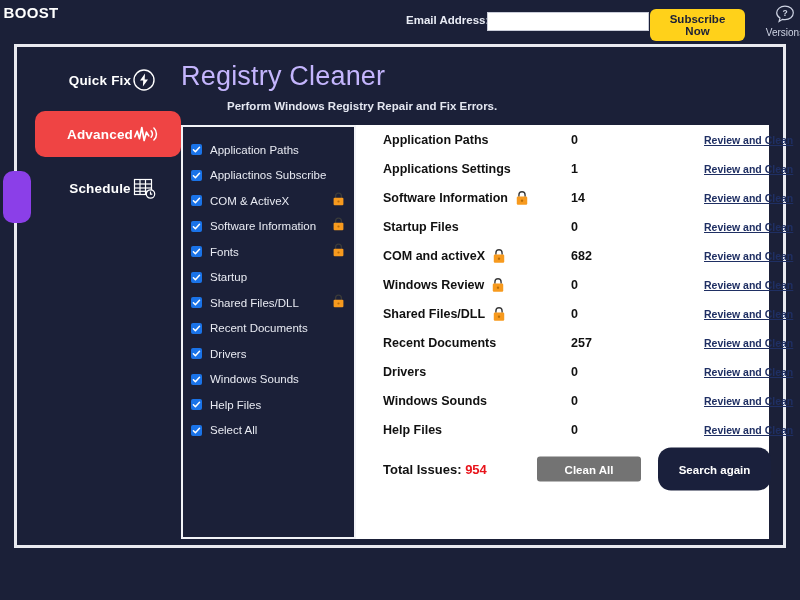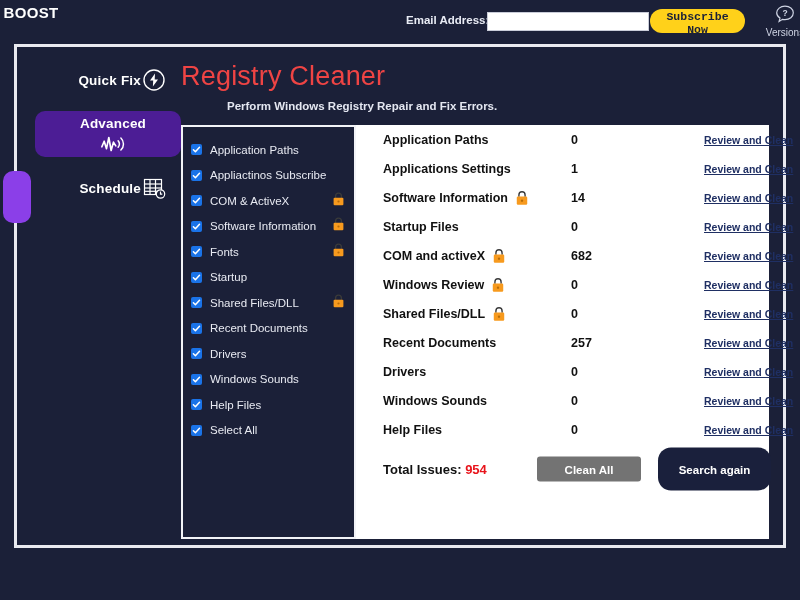--- a/index.html
+++ b/index.html
@@ -14,52 +14,52 @@
   
   .topbar{position:absolute;left:0;top:0;width:800px;height:42px;background:#1b2038;}
   .logo{position:absolute;left:-12px;top:4px;color:#ffffff;font-size:15px;font-weight:bold;letter-spacing:.3px;}
   .email-label{position:absolute;left:406px;top:14px;color:#e9ecf5;font-size:11.5px;font-weight:600;}
   .email-input{
     position:absolute;left:487px;top:12px;width:162px;height:19px;
     background:#ffffff;border:1px solid #c9ccd8;box-sizing:border-box;
     font-family:"Liberation Sans", sans-serif;font-size:11px;color:#222;padding:0 4px;outline:none;
   }
   .subscribe{
-    position:absolute;left:650px;top:9px;width:95px;height:24px;
-    background:#ffd11a;border:none;border-radius:12px;cursor:pointer;
-    color:#1b2038;font-family:Liberation Mono, monospace;font-size:11.5px;font-weight:bold;
+    position:absolute;left:650px;top:9px;width:95px;height:32px;
+    background:#ffd11a;border:none;border-radius:6px;cursor:pointer;
+    color:#1b2038;font-family:Liberation Sans, sans-serif;font-size:11.5px;font-weight:bold;
   }
   .versions{position:absolute;left:762px;top:4px;width:46px;text-align:center;cursor:pointer;}
   .versions .vlabel{color:#cfd4e4;font-size:10px;margin-top:-2px;display:block;}
 
   
   .window{
     position:absolute;left:14px;top:44px;width:772px;height:504px;
     background:#1b2038;border:3px solid #e9eaf0;box-sizing:border-box;
   }
   
   .behind-card{
     position:absolute;left:-14px;top:124px;width:28px;height:52px;
     background:#8b3fe8;border-radius:10px;
   }
 
   
   .sidebar{position:absolute;left:18px;top:10px;width:146px;}
   .nav-item{
     position:relative;height:46px;border-radius:10px;cursor:pointer;
-    display:flex;align-items:center;justify-content:flex-end;
+    display:flex;align-items:center;justify-content:center;
     padding:0 14px 0 24px;box-sizing:border-box;margin-bottom:8px;
   }
-  .nav-item.active{background:#4c1d95;flex-direction:column;}
+  .nav-item.active{background:#ef4444;}
   .nav-label{color:#ffffff;font-size:13.5px;font-weight:bold;letter-spacing:.2px;}
   .nav-icon{width:26px;height:26px;display:flex;align-items:center;justify-content:center;}
   .nav-icon svg{display:block;}
 
   
-  .page-title{position:absolute;left:164px;top:14px;color:#ef4444;font-size:27px;font-weight:normal;letter-spacing:.2px;}
+  .page-title{position:absolute;left:164px;top:14px;color:#c4b5fd;font-size:27px;font-weight:normal;letter-spacing:.2px;}
   .page-sub{position:absolute;left:164px;top:53px;color:#e4e7f1;font-size:11.5px;font-weight:bold;margin-left:46px;}
 
   
   .content{position:absolute;left:164px;top:78px;width:588px;height:414px;}
   .checks-panel{
     position:absolute;left:0;top:0;width:175px;height:414px;
     background:#1b2038;border:2px solid #f2f3f7;box-sizing:border-box;
     padding:10px 0 0 0;
   }
   .check-row{position:relative;height:25.5px;display:flex;align-items:center;padding-left:8px;cursor:pointer;}

